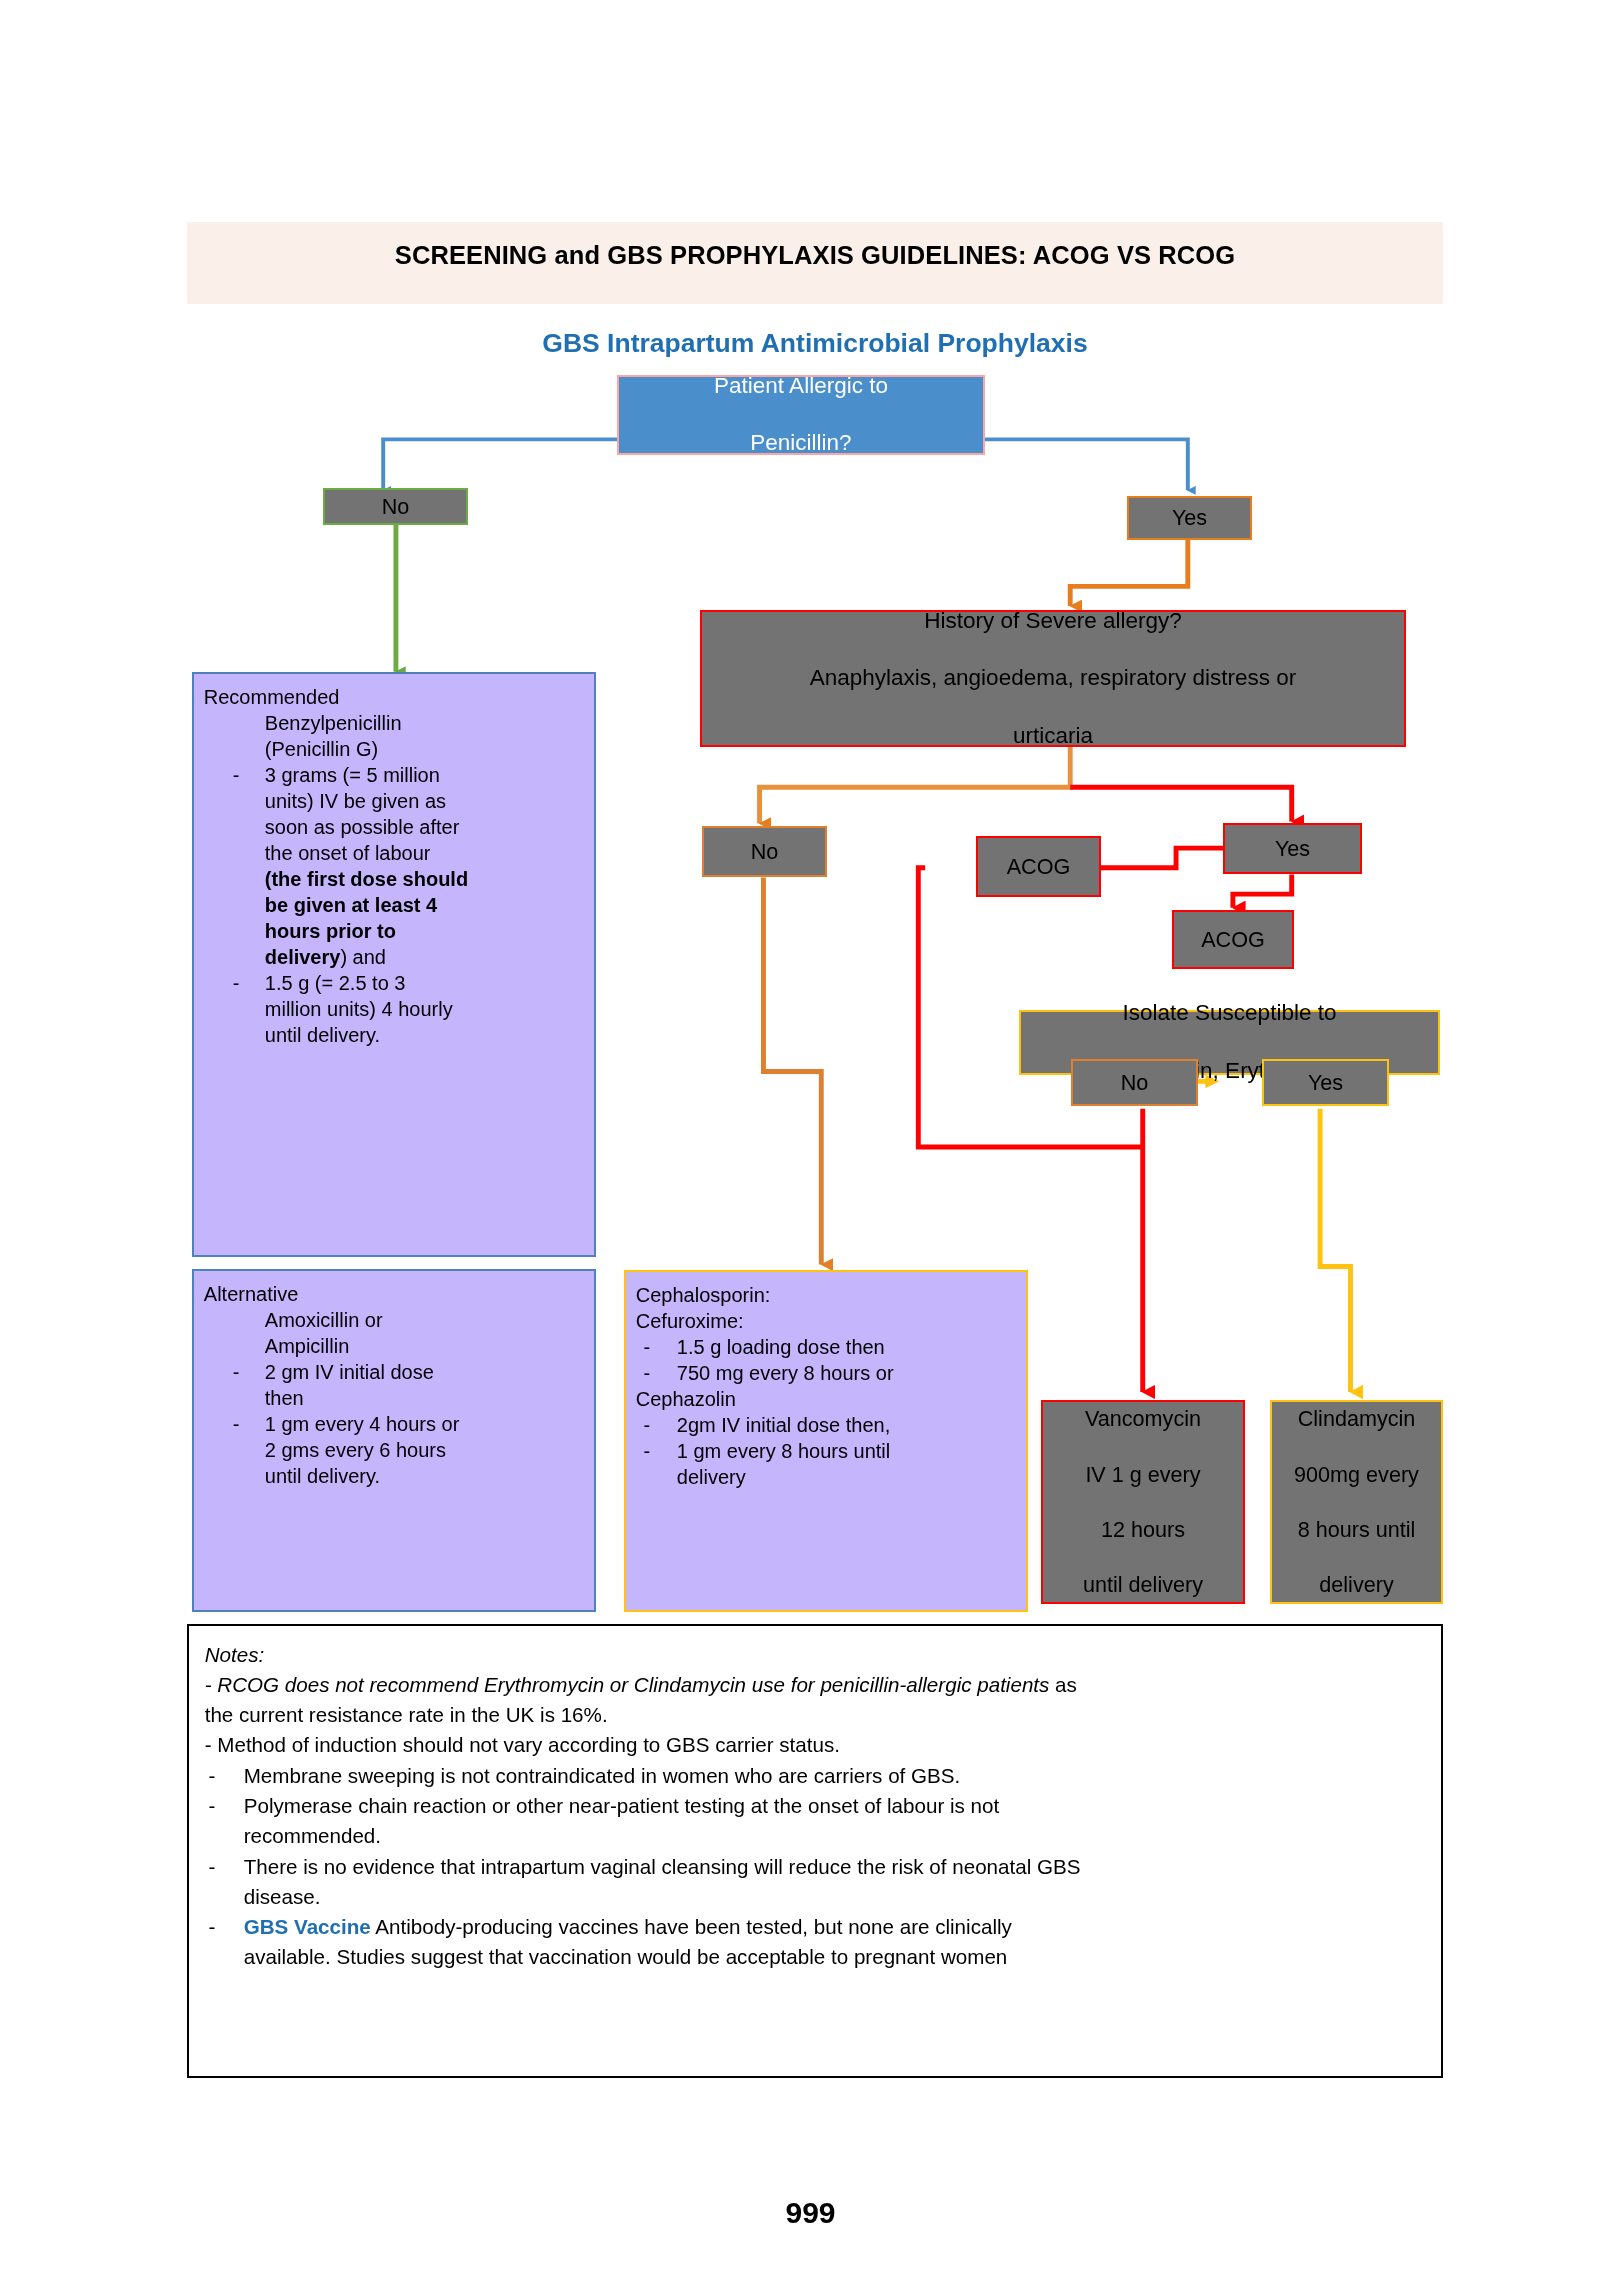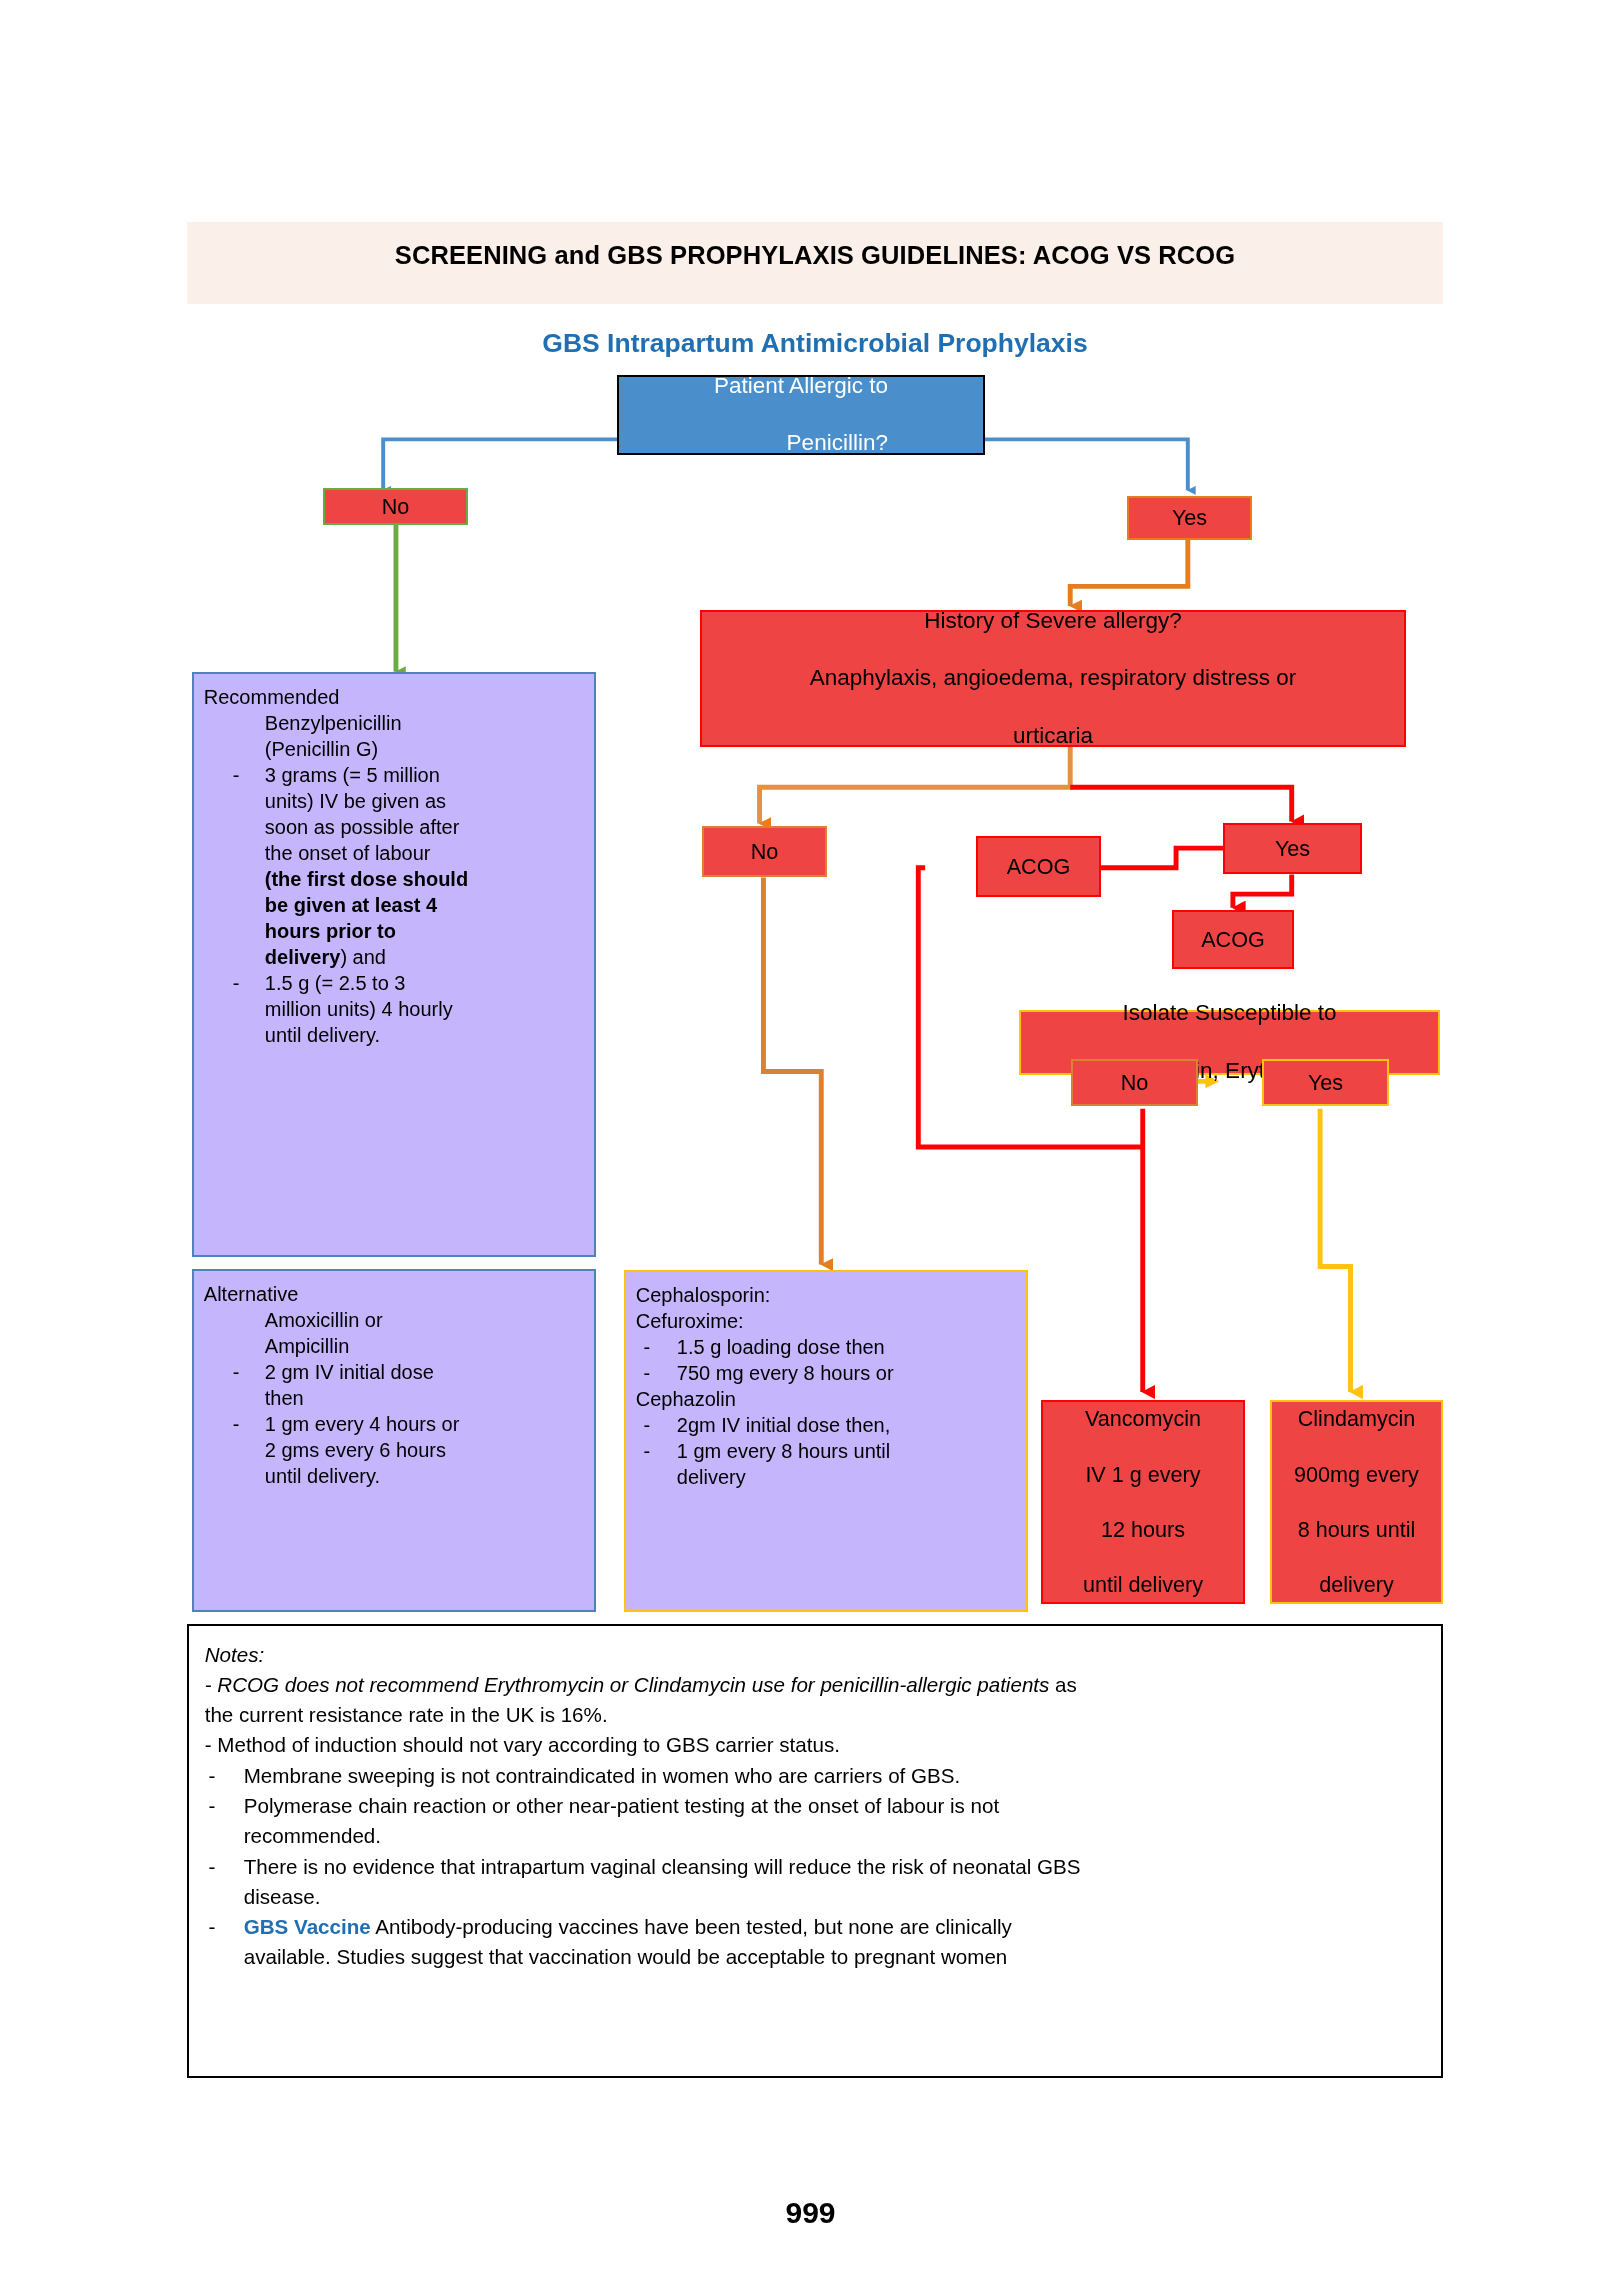--- a/index.html
+++ b/index.html
@@ -11,24 +11,24 @@
   .hdr-band{position:absolute;left:187px;top:222px;width:1256px;height:82px;
             background:#FBF0E9;}
   .hdr-title{position:absolute;left:187px;top:241px;width:1256px;
              text-align:center;font-size:25.5px;font-weight:bold;letter-spacing:0.1px;color:#000;}
 
   .subtitle{position:absolute;left:187px;top:328px;width:1256px;text-align:center;
             font-size:26.5px;font-weight:bold;color:#1F6FB2;}
 
   
   .node{position:absolute;box-sizing:border-box;display:flex;align-items:center;
-        justify-content:center;text-align:center;background:#ef4444;line-height:1.28;}
+        justify-content:center;text-align:center;background:#737373;line-height:1.28;}
   .node span{display:block;}
 
-  .n-blue   {background:#4A8FCB;border:2px solid #000000;color:#fff;text-align:right;}
+  .n-blue   {background:#4A8FCB;border:2px solid #fca5a5;color:#fff;}
   .n-green  {border:2.9px solid #6CAB44;}
   .n-orange {border:2.9px solid #E87D1E;}
   .n-red    {border:2.9px solid #FF0000;}
   .n-gold   {border:2.9px solid #FFC20E;}
   .n-orange2{border:2.9px solid #DD8030;}
   .n-lightblue{border:2px solid #4F81BD;}
 
   
   .panel{position:absolute;box-sizing:border-box;background:#c4b5fd;
          font-size:20px;line-height:1.30;padding:9.8px 9.8px 7.8px 9.8px;}

